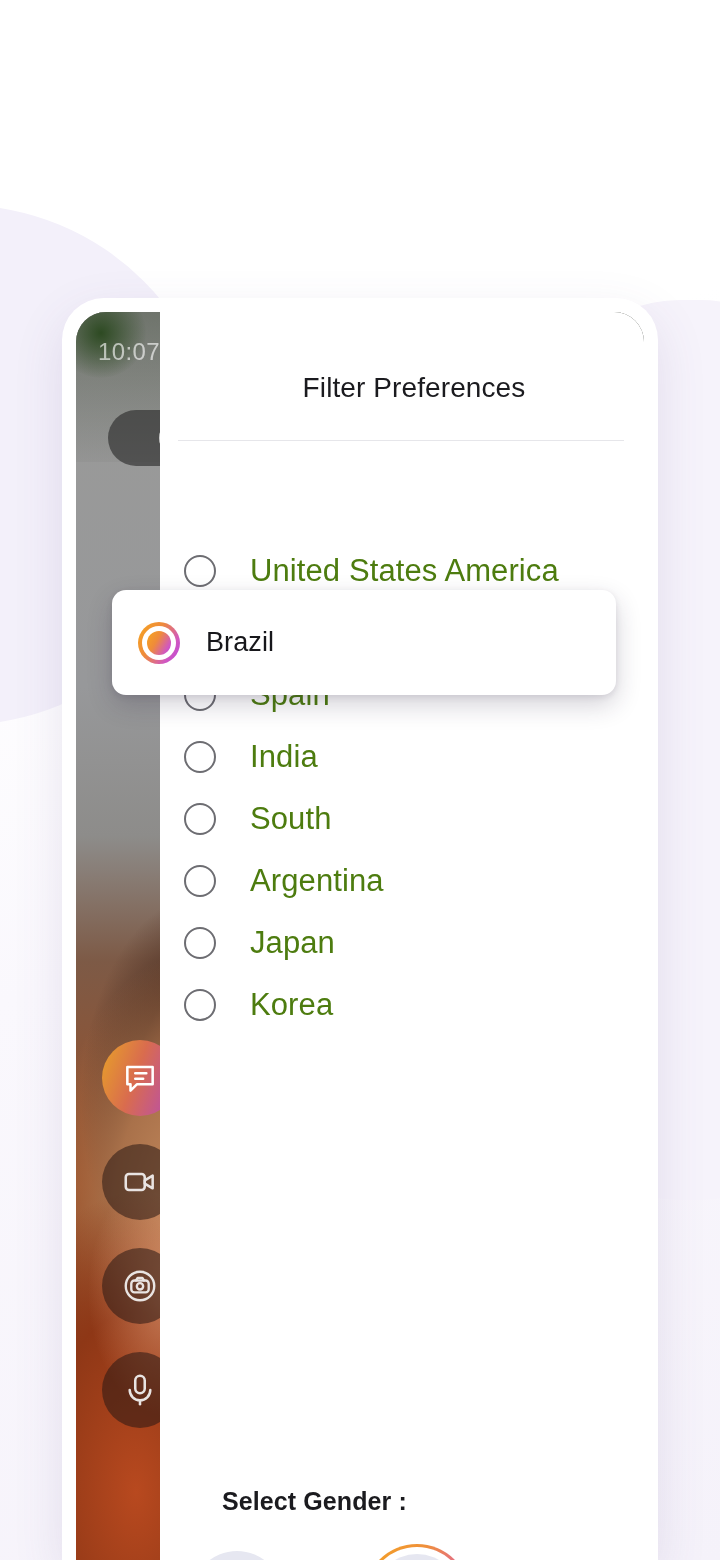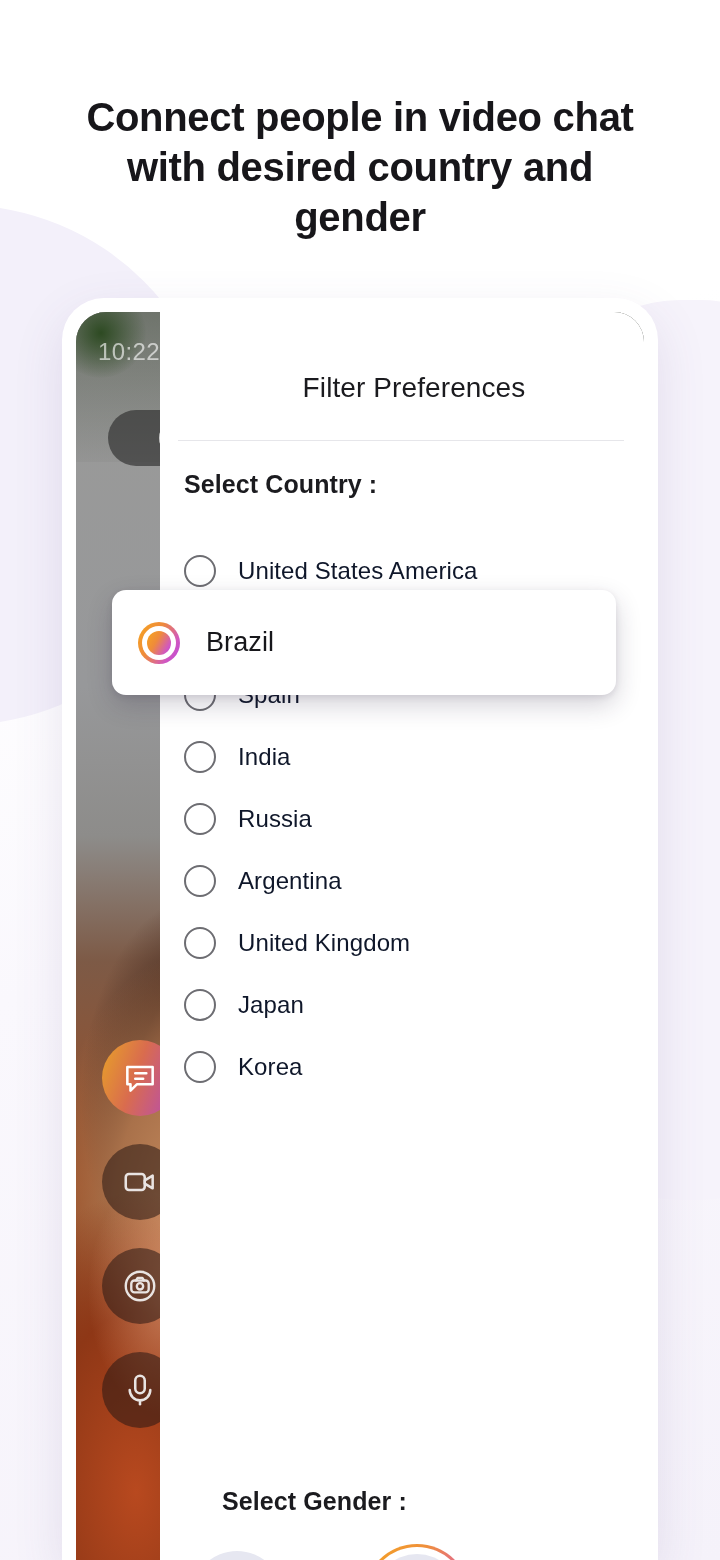--- a/index.html
+++ b/index.html
@@ -157,23 +157,24 @@
     height: 62px;
     gap: 22px;
   }
   .radio {
     width: 32px; height: 32px;
     border: 2px solid #6d6d72;
     border-radius: 50%;
     flex: none;
   }
   .country-name {
-    font-size: 24px;
-    color: #0f172a;
+    font-size: 31px;
+    color: #4d7c0f;
     letter-spacing: 0.1px;
+    margin-left: 12px;
   }
 
   
   .selected-card {
     position: absolute;
     left: 112px; top: 590px;
     width: 504px; height: 105px;
     background: #ffffff;
     border-radius: 14px;
     box-shadow: 0 10px 26px rgba(40,30,60,0.20), 0 2px 6px rgba(40,30,60,0.10);
@@ -243,30 +244,29 @@
   .gender-circle.inset { width: 86px; height: 86px; }
 </style>
 </head>
 <body>
 
 <div id="stage">
 
   <div class="blob"></div>
   <div class="blob2"></div>
 
-  <div class="headline">Connect people in video chat with desired country and gender</div>
 
   <div class="phone-bezel"></div>
 
   <div class="phone-screen">
     <div class="video"></div>
     <div class="video-top-dark"></div>
     <div class="green-corner"></div>
 
-    <div class="status-time">10:22</div>
+    <div class="status-time">10:07</div>
     <div class="timer-pill">03</div>
 
     <div class="rail">
       <div class="rail-btn gradient">
         <svg viewBox="0 0 24 24" fill="none" stroke="#ffffff" stroke-width="1.6" stroke-linecap="round" stroke-linejoin="round">
           <path d="M4 5h16v11H10l-4 4v-4H4z"></path>
           <path d="M9 9h7M9 12.5h5"></path>
         </svg>
       </div>
       <div class="rail-btn">
@@ -290,50 +290,45 @@
           <path d="M12 18.5V21"></path>
         </svg>
       </div>
     </div>
   </div>
 
   <div class="sheet">
     <div class="sheet-title">Filter Preferences</div>
     <div class="divider"></div>
 
-    <div class="section-label" id="country-label">Select Country :</div>
 
     <div class="country-list">
       <div class="country-row">
         <span class="radio"></span>
         <span class="country-name">United States America</span>
       </div>
       <div class="country-row">
         <span class="radio"></span>
         <span class="country-name">Brazil</span>
       </div>
       <div class="country-row">
         <span class="radio"></span>
         <span class="country-name">Spain</span>
       </div>
       <div class="country-row">
         <span class="radio"></span>
         <span class="country-name">India</span>
       </div>
       <div class="country-row">
         <span class="radio"></span>
-        <span class="country-name">Russia</span>
+        <span class="country-name">South</span>
       </div>
       <div class="country-row">
         <span class="radio"></span>
         <span class="country-name">Argentina</span>
-      </div>
-      <div class="country-row">
-        <span class="radio"></span>
-        <span class="country-name">United Kingdom</span>
       </div>
       <div class="country-row">
         <span class="radio"></span>
         <span class="country-name">Japan</span>
       </div>
       <div class="country-row">
         <span class="radio"></span>
         <span class="country-name">Korea</span>
       </div>
     </div>

